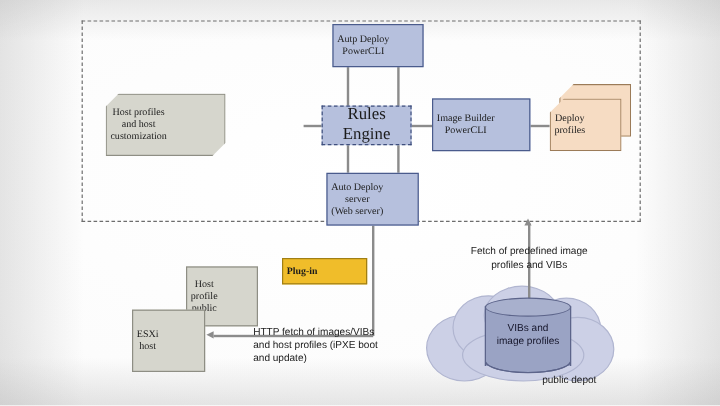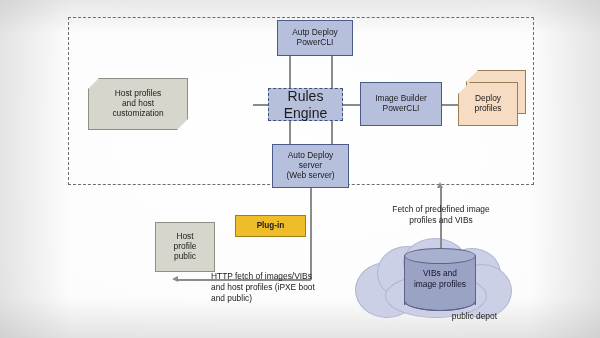--- a/index.html
+++ b/index.html
@@ -32,25 +32,25 @@
     background: linear-gradient(to bottom, rgba(175,175,175,0.26), rgba(200,200,200,0.0)); }
   .vig-b { left:0; bottom:0; width:600px; height:40px;
     background: linear-gradient(to top, rgba(175,175,175,0.30), rgba(200,200,200,0.0)); }
 
   
   .node {
     position: absolute;
     box-sizing: border-box;
     display: flex;
     align-items: center;
-    justify-content: center;
     text-align: center;
     color: #1b1b1b;
     line-height: 1.18;
     z-index: 6;
+    font-family: Liberation Serif, serif;
   }
   .node .lbl { display: block; padding: 0 3px; }
 
   
   .n-blue {
     background: #b6c0dd;
     border: 1px solid #4a5b8c;
     font-size: 8.4px;
   }
   .n-blue-dashed {
@@ -281,25 +281,28 @@
   </div>
 
   <div class="node n-gold" style="left:191px; top:215px; width:71px; height:22px; z-index:8;margin-left:44px;">
     <span class="lbl">Plug-in</span>
   </div>
 
   <div class="node n-grey" style="left:155px; top:222px; width:60px; height:50px; z-index:7;">
     <span class="lbl"><span>Host</span><br><span>profile</span><br><span>public</span></span>
   </div>
 
+  <div class="node n-grey" style="left:110px; top:258px; width:61px; height:52px; z-index:8;">
+    <span class="lbl"><span>ESXi</span><br><span>host</span></span>
+  </div>
 
   <div class="anno" style="left:211px; top:271px; width:120px;">
     <span>HTTP fetch of images/VIBs</span><br>
     <span>and host profiles (iPXE boot</span><br>
-    <span>and public)</span>
+    <span>and update)</span>
   </div>
 
   <div class="anno anno-c" style="left:379px; top:204px; width:124px;">
     <span>Fetch of predefined image</span><br>
     <span>profiles and VIBs</span>
   </div>
 
   <div id="cloud-group">
     <div class="puff" style="left:0px;   top:24px; width:62px; height:54px;"></div>
     <div class="puff" style="left:22px;  top:8px;  width:58px; height:52px;"></div>

